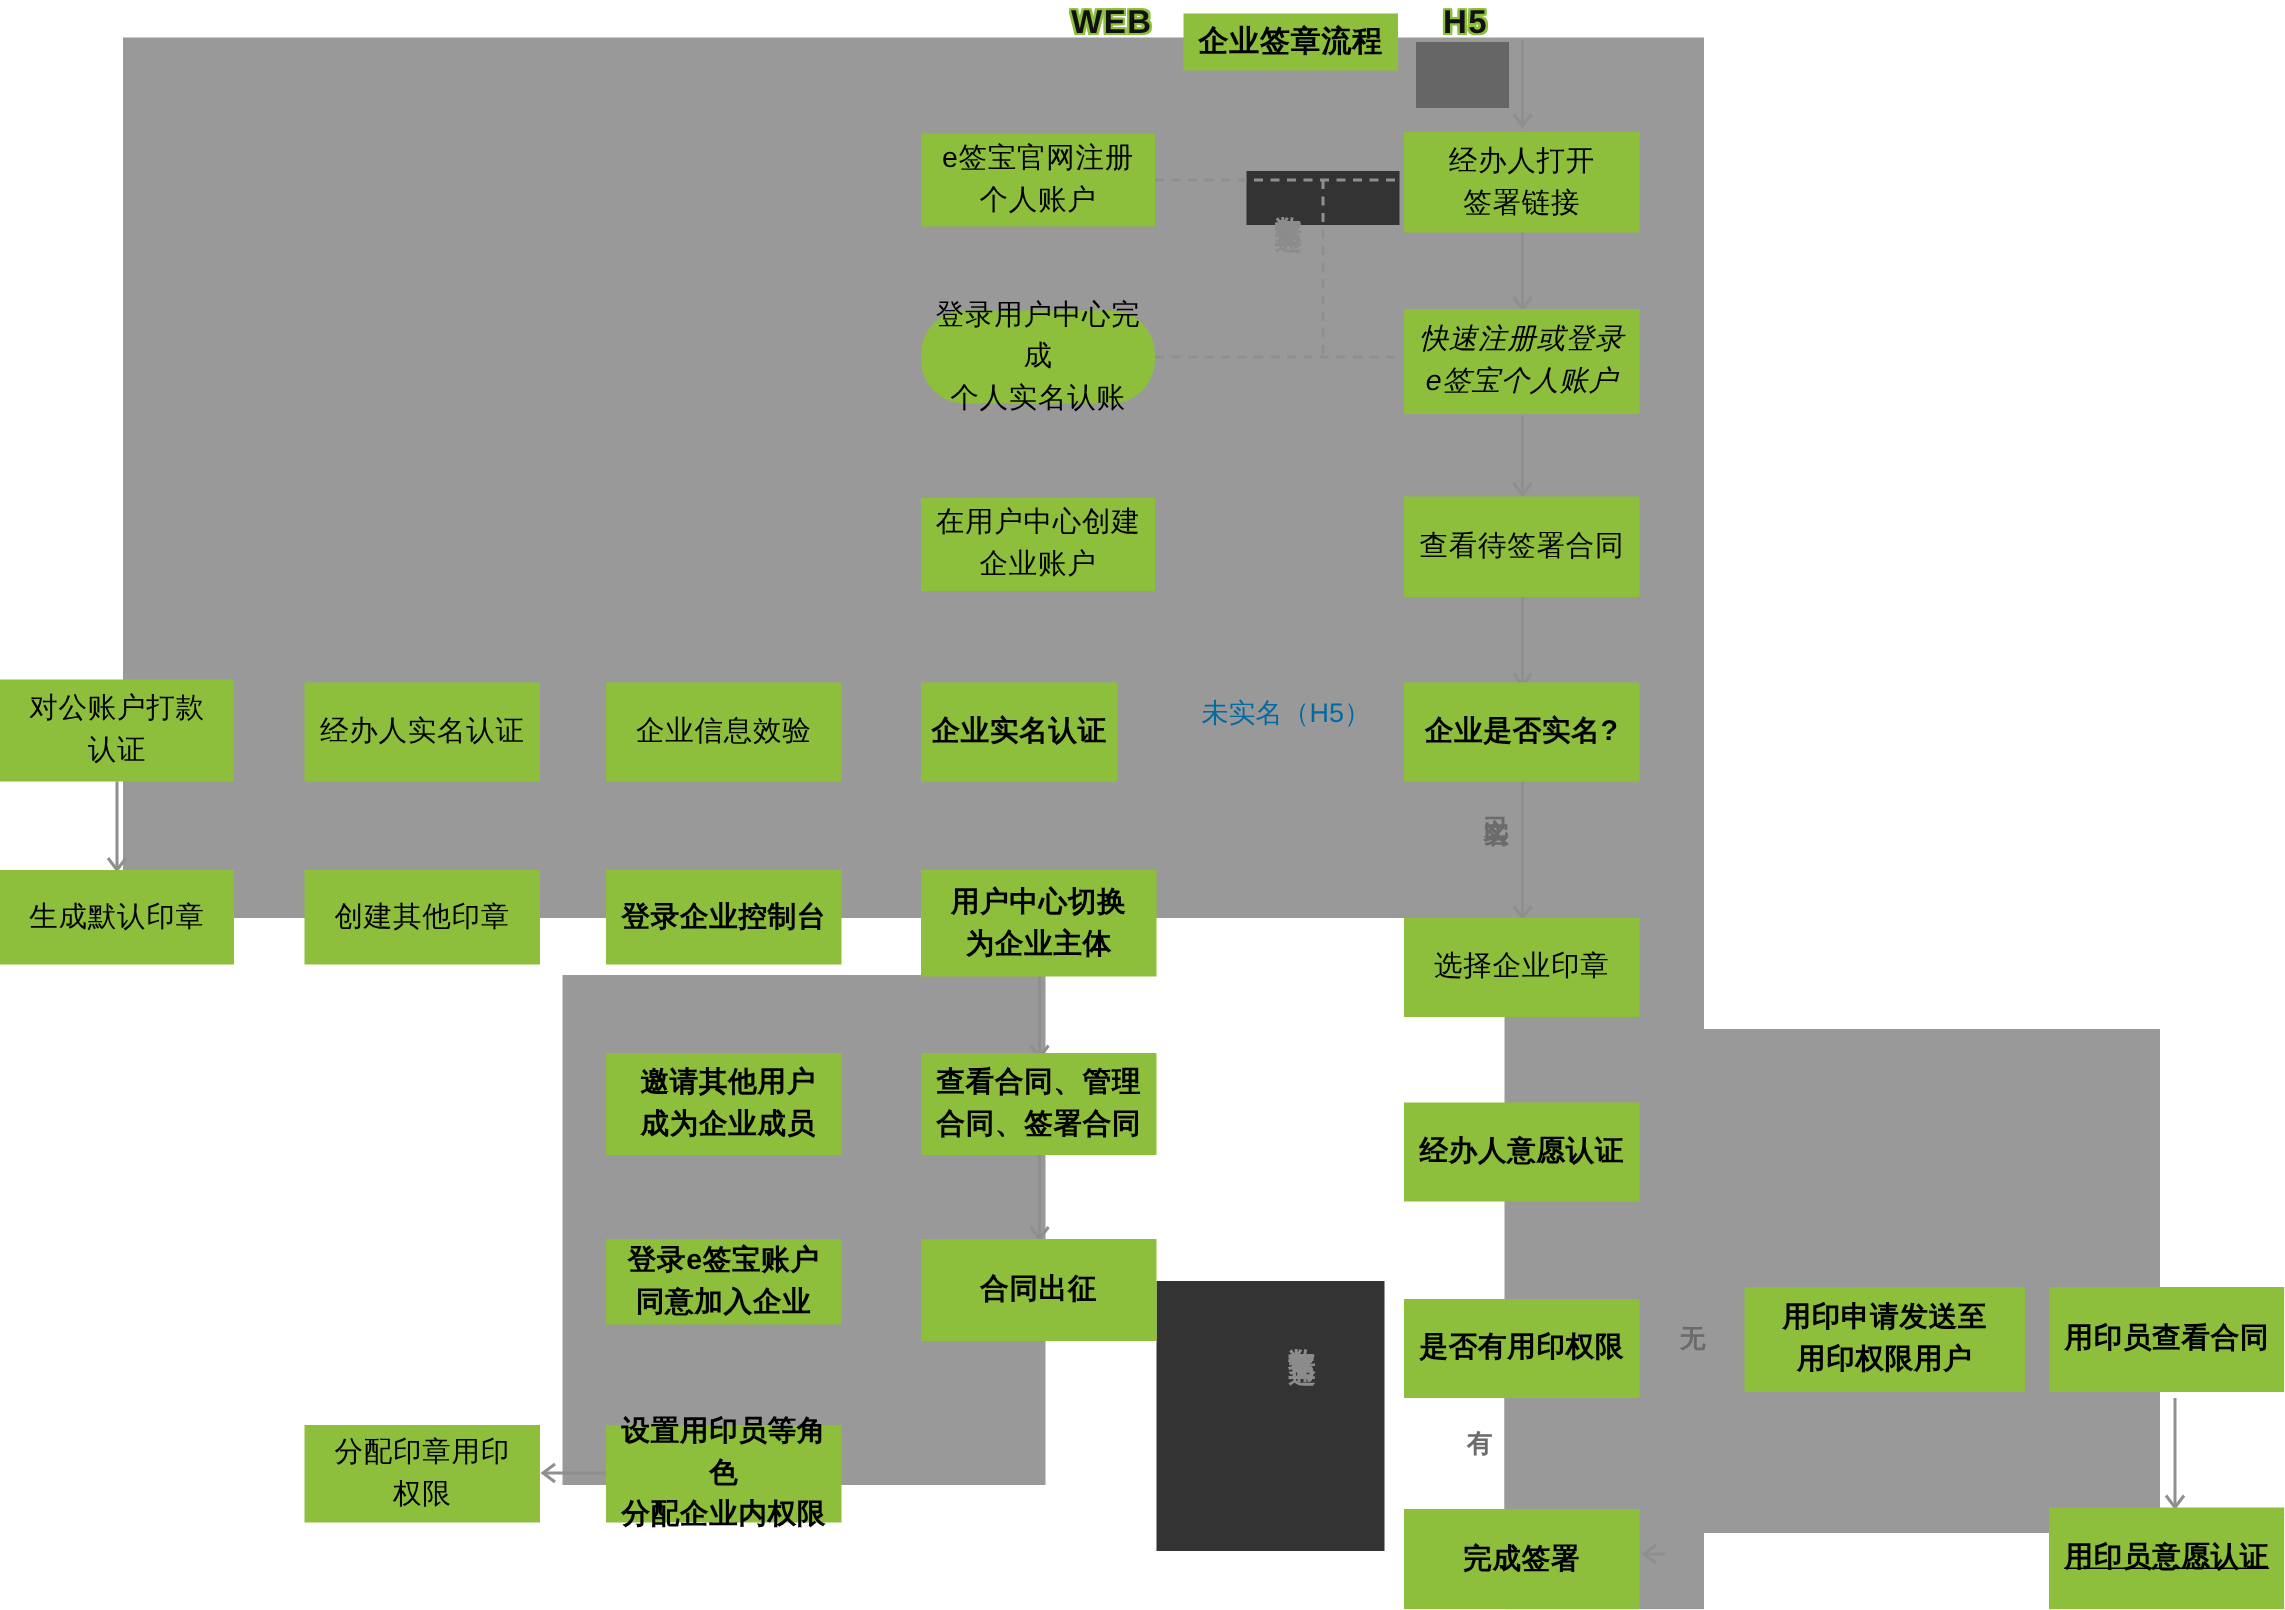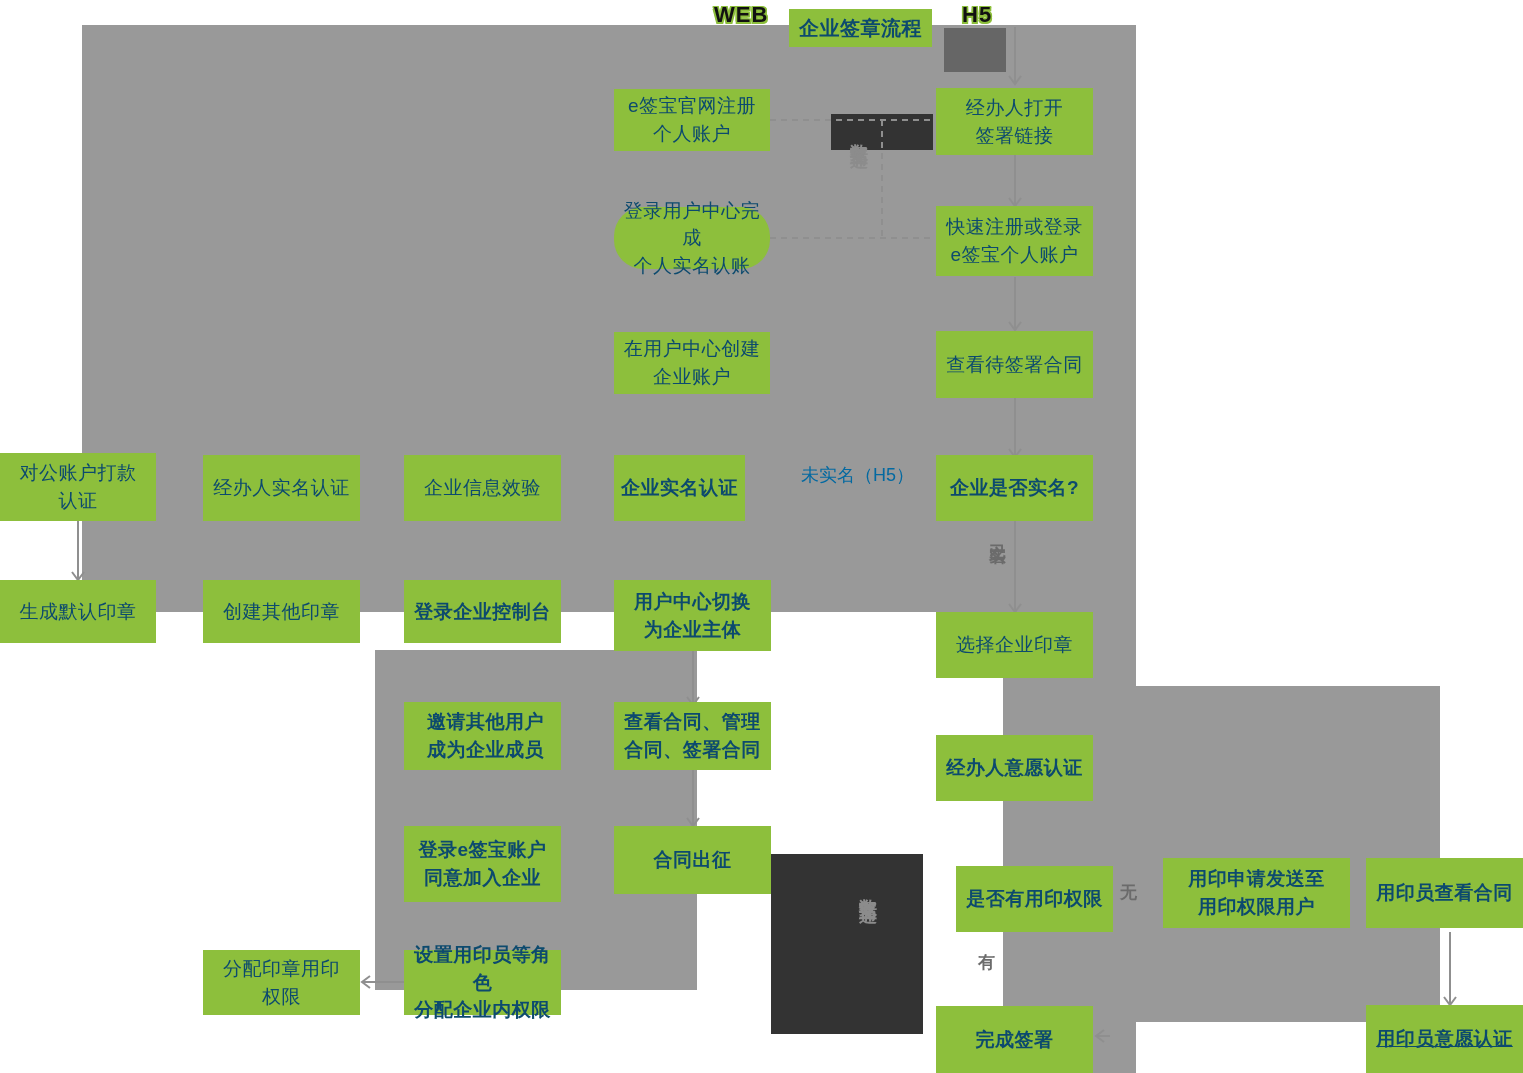--- a/index.html
+++ b/index.html
@@ -16,21 +16,21 @@
   }
   
   .band{position:absolute;background:#999999;}
   .band-dark{position:absolute;background:#666666;}
   .blackbox{position:absolute;background:#333333;}
 
   
   .node{
     position:absolute;
     background:#8DBF3C;
-    color:#0c4a6e;
+    color:#000000;
     display:flex;
     align-items:center;
     justify-content:center;
     text-align:center;
     font-size:19px;
     line-height:1.45;
     letter-spacing:.5px;
     padding:4px 6px;
     box-sizing:border-box;
     white-space:pre-line;
@@ -151,21 +151,21 @@
 
   <div class="node" style="left:614px;top:89px;width:156px;height:62px;">e签宝官网注册
 个人账户</div>
 
   <div class="node" style="left:936px;top:88px;width:157px;height:67px;">经办人打开
 签署链接</div>
 
   <div class="node" style="left:614px;top:207px;width:156px;height:62px;border-radius:29px;">登录用户中心完成
 个人实名认账</div>
 
-  <div class="node" style="left:936px;top:206px;width:157px;height:70px;">快速注册或登录
+  <div class="node" style="left:936px;top:206px;width:157px;height:70px;font-style:italic;">快速注册或登录
 e签宝个人账户</div>
 
   <div class="node" style="left:614px;top:332px;width:156px;height:62px;">在用户中心创建
 企业账户</div>
 
   <div class="node" style="left:936px;top:331px;width:157px;height:67px;">查看待签署合同</div>
 
   <div class="node" style="left:0px;top:453px;width:156px;height:68px;">对公账户打款
 认证</div>
 
@@ -189,26 +189,26 @@
   <div class="node" style="left:936px;top:612px;width:157px;height:66px;">选择企业印章</div>
 
   <div class="node bold" style="left:404px;top:702px;width:157px;height:68px;padding-left:12px;">邀请其他用户
 成为企业成员</div>
 
   <div class="node bold" style="left:614px;top:702px;width:157px;height:68px;">查看合同、管理
 合同、签署合同</div>
 
   <div class="node bold" style="left:936px;top:735px;width:157px;height:66px;">经办人意愿认证</div>
 
-  <div class="node bold" style="left:404px;top:826px;width:157px;height:76px;">登录e签宝账户
+  <div class="node bold" style="left:404px;top:826px;width:157px;height:57px;">登录e签宝账户
 同意加入企业</div>
 
   <div class="node bold" style="left:614px;top:826px;width:157px;height:68px;">合同出征</div>
 
-  <div class="node bold" style="left:956px;top:866px;width:157px;height:66px;">是否有用印权限</div>
+  <div class="node bold" style="left:936px;top:866px;width:157px;height:66px;">是否有用印权限</div>
 
   <div class="node bold" style="left:1163px;top:858px;width:187px;height:70px;">用印申请发送至
 用印权限用户</div>
 
   <div class="node bold" style="left:1366px;top:858px;width:157px;height:70px;">用印员查看合同</div>
 
   <div class="node" style="left:203px;top:950px;width:157px;height:65px;">分配印章用印
 权限</div>
 
   <div class="node bold" style="left:404px;top:950px;width:157px;height:65px;">设置用印员等角色

